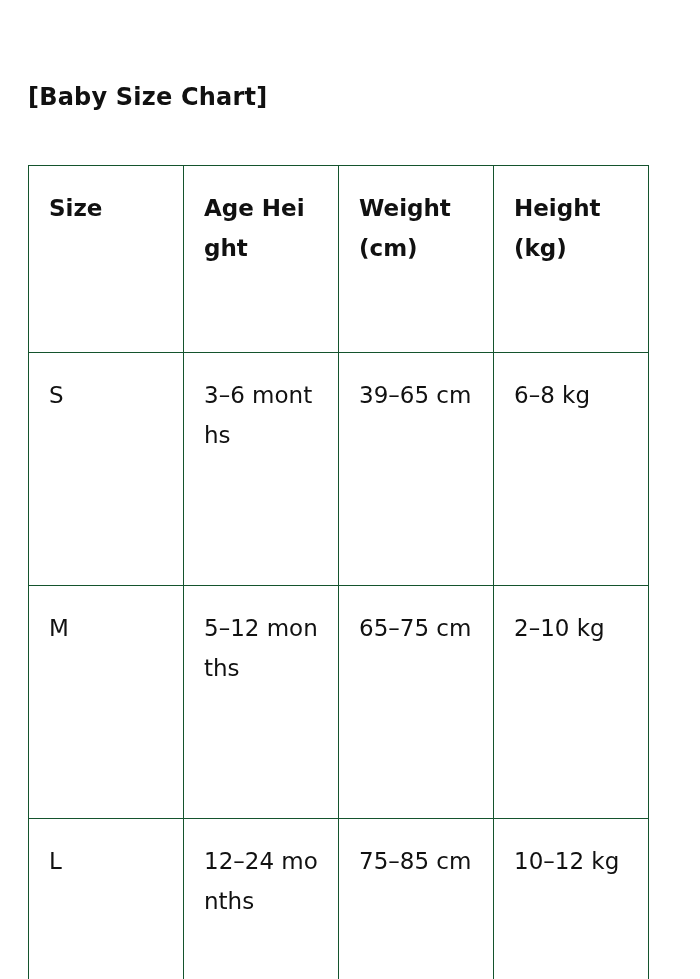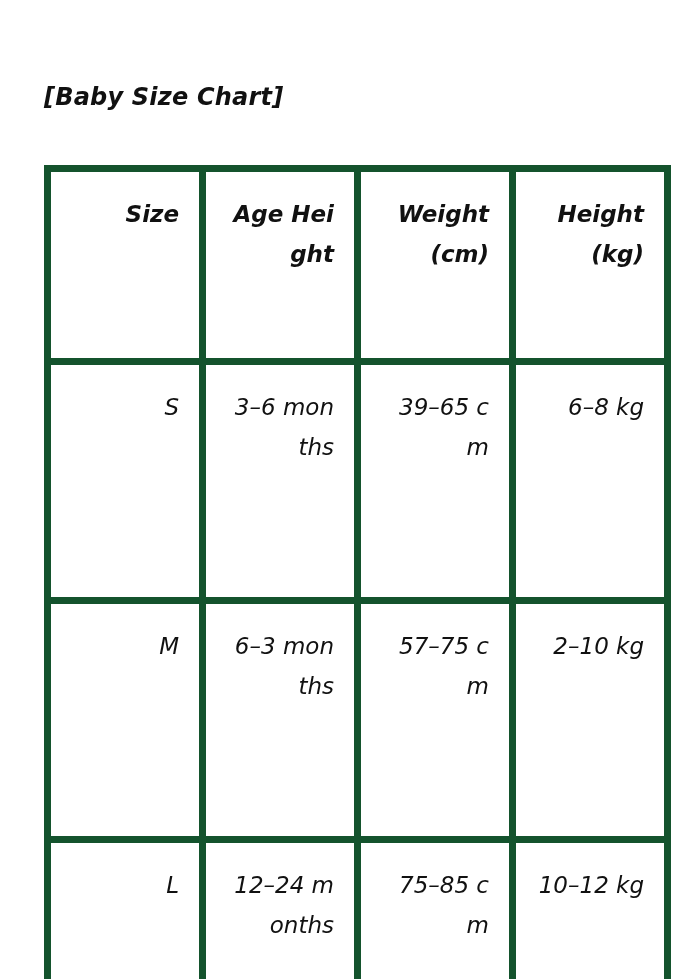--- a/index.html
+++ b/index.html
@@ -12,41 +12,40 @@
     height: 979px;
     font-family: "DejaVu Sans", sans-serif;
     color: #111111;
     position: relative;
     overflow: hidden;
   }
   .page {
     box-sizing: border-box;
     width: 700px;
     height: 979px;
-    padding: 82px 40px 0 44px;
-    font-style: italic;
+    padding: 82px 40px 0 28px;
   }
   .doc-title {
     font-size: 24px;
     font-weight: bold;
     letter-spacing: 0.2px;
     line-height: 1.3;
     margin: 0 0 52px 0;
     color: #111111;
   }
   table.size-chart {
     border-collapse: collapse;
     width: 620px;
     table-layout: fixed;
   }
   table.size-chart th,
   table.size-chart td {
-    border: 7px solid #14532d;
+    border: 1px solid #14532d;
     vertical-align: top;
-    text-align: right;
+    text-align: left;
     padding: 22px 20px 24px 20px;
     font-size: 23px;
     line-height: 1.75;
     word-break: break-all;
     overflow-wrap: anywhere;
   }
   table.size-chart th {
     font-weight: bold;
     font-size: 23px;
   }
@@ -88,22 +87,22 @@
     </thead>
     <tbody>
       <tr class="body-row">
         <td>S</td>
         <td>3–6 months</td>
         <td>39–65 cm</td>
         <td>6–8 kg</td>
       </tr>
       <tr class="body-row">
         <td>M</td>
-        <td>6–3 months</td>
-        <td>57–75 cm</td>
+        <td>5–12 months</td>
+        <td>65–75 cm</td>
         <td>2–10 kg</td>
       </tr>
       <tr class="body-row">
         <td>L</td>
         <td>12–24 months</td>
         <td>75–85 cm</td>
         <td>10–12 kg</td>
       </tr>
     </tbody>
   </table>

